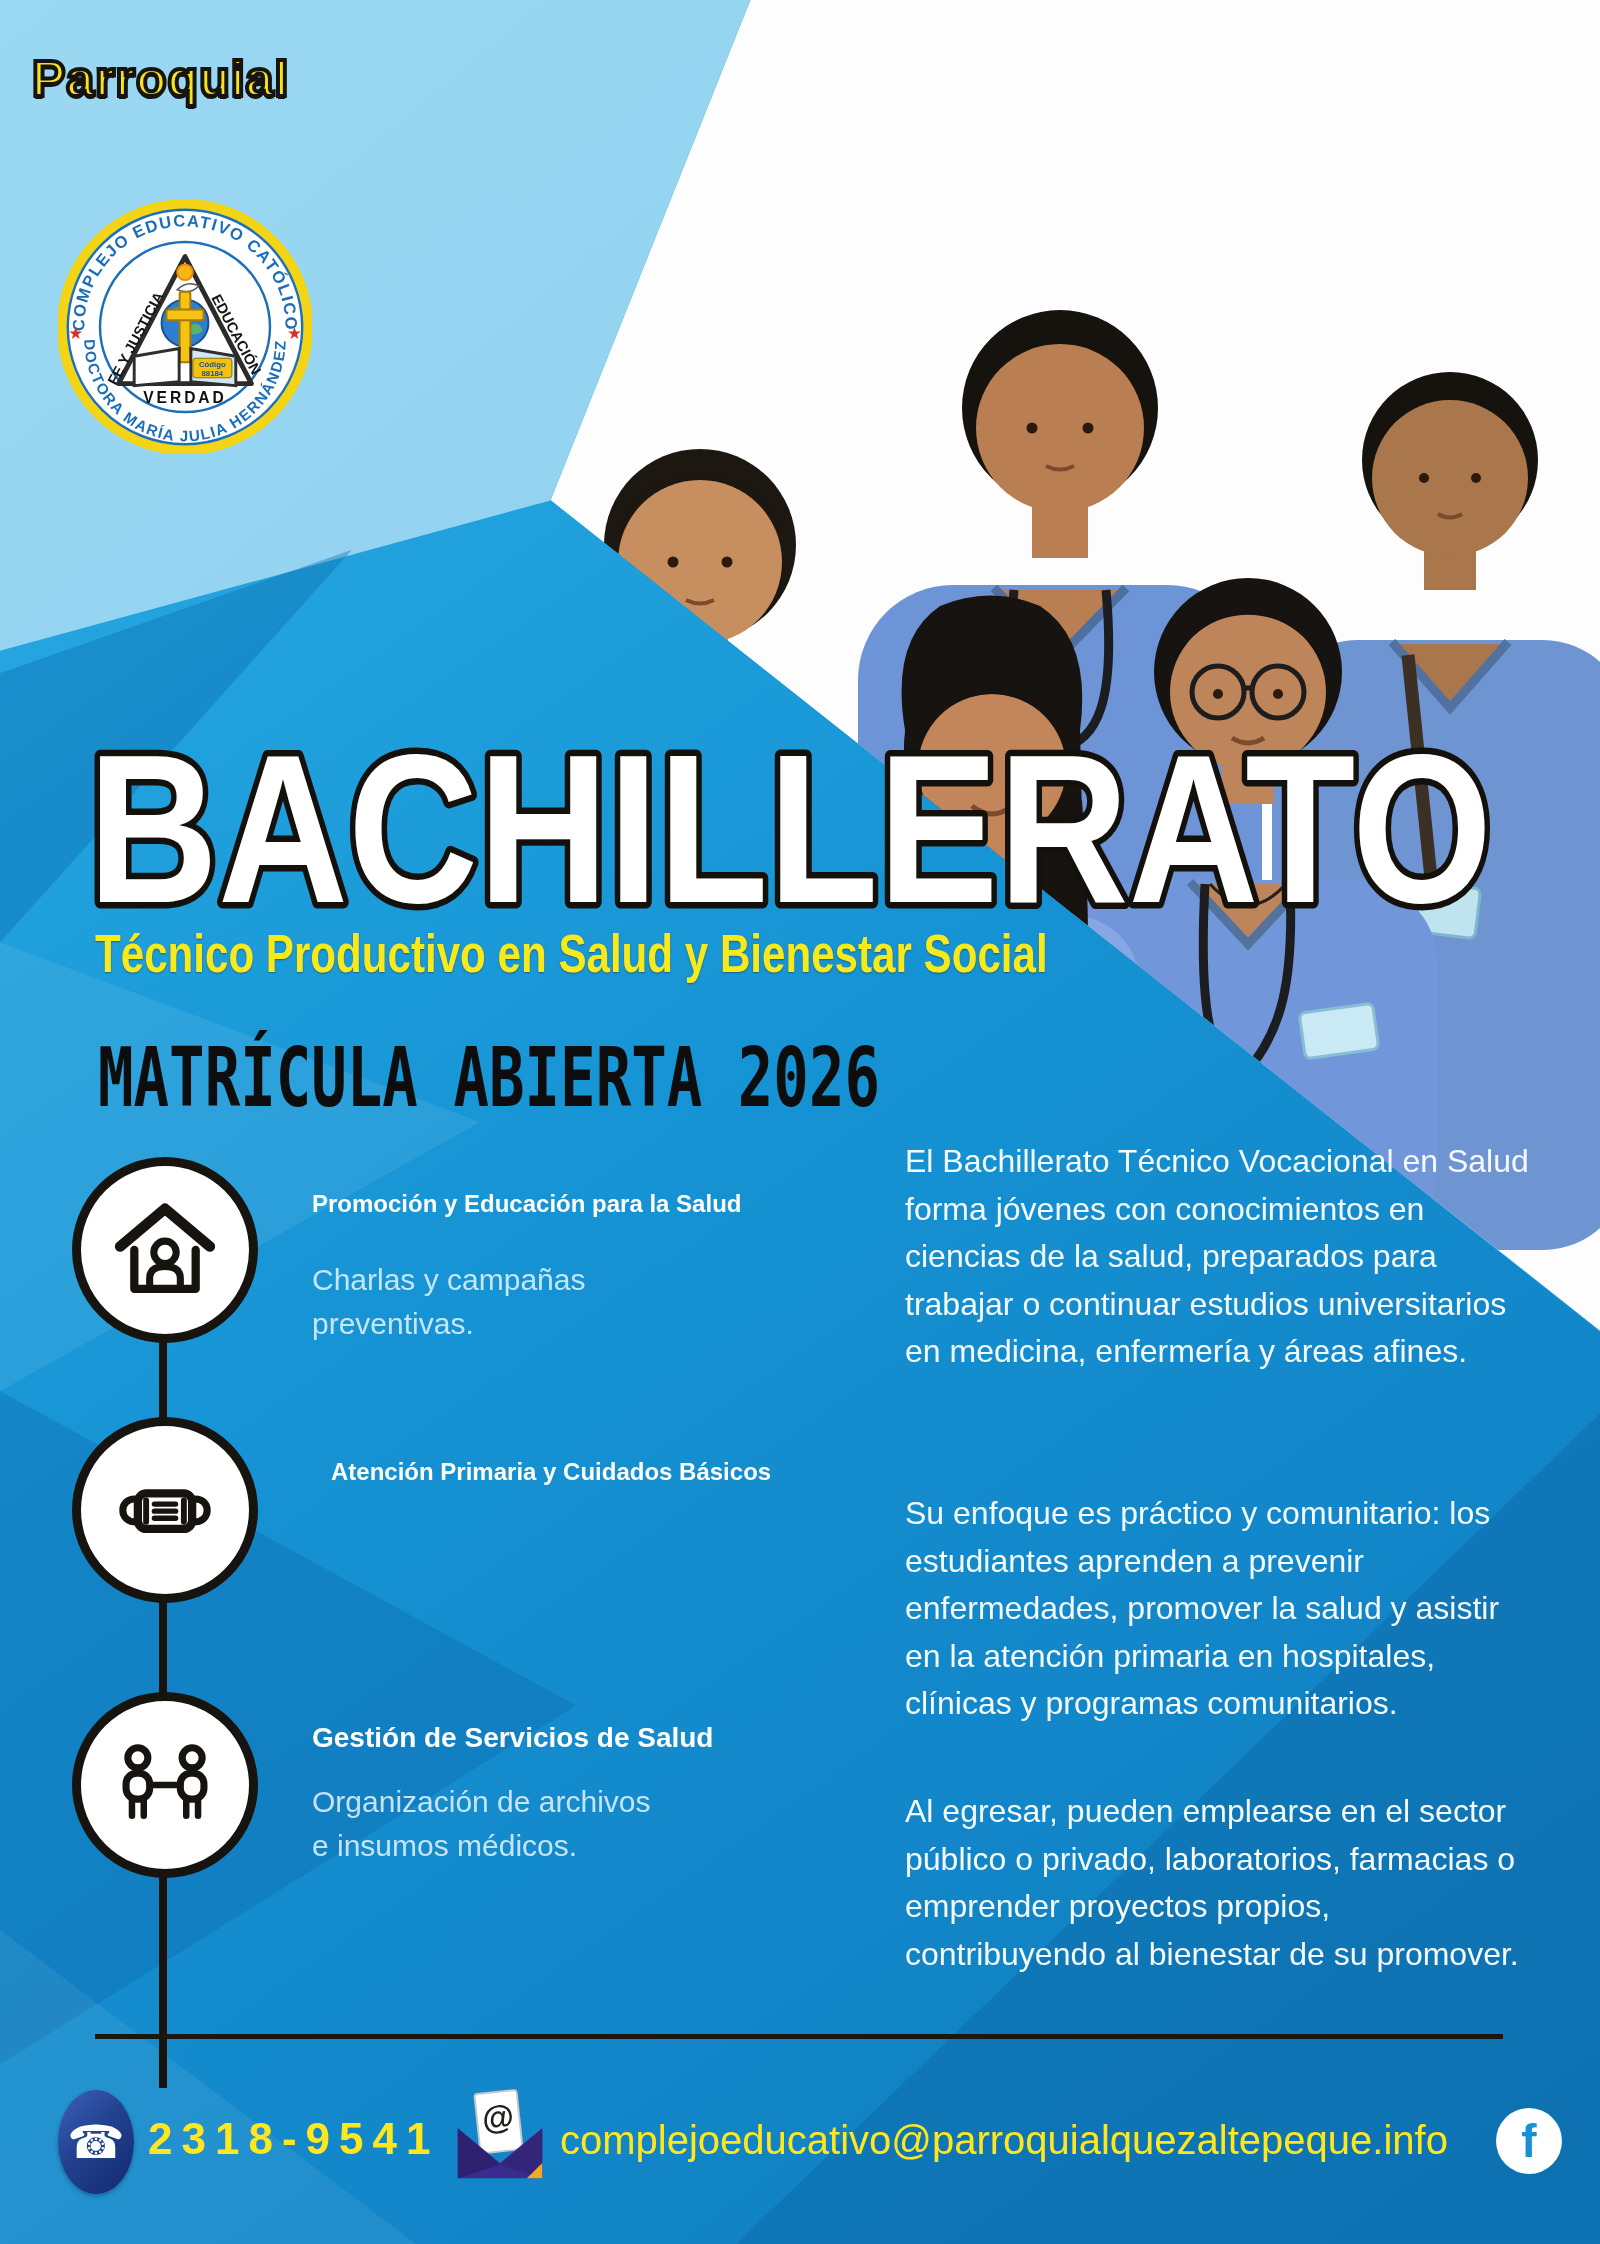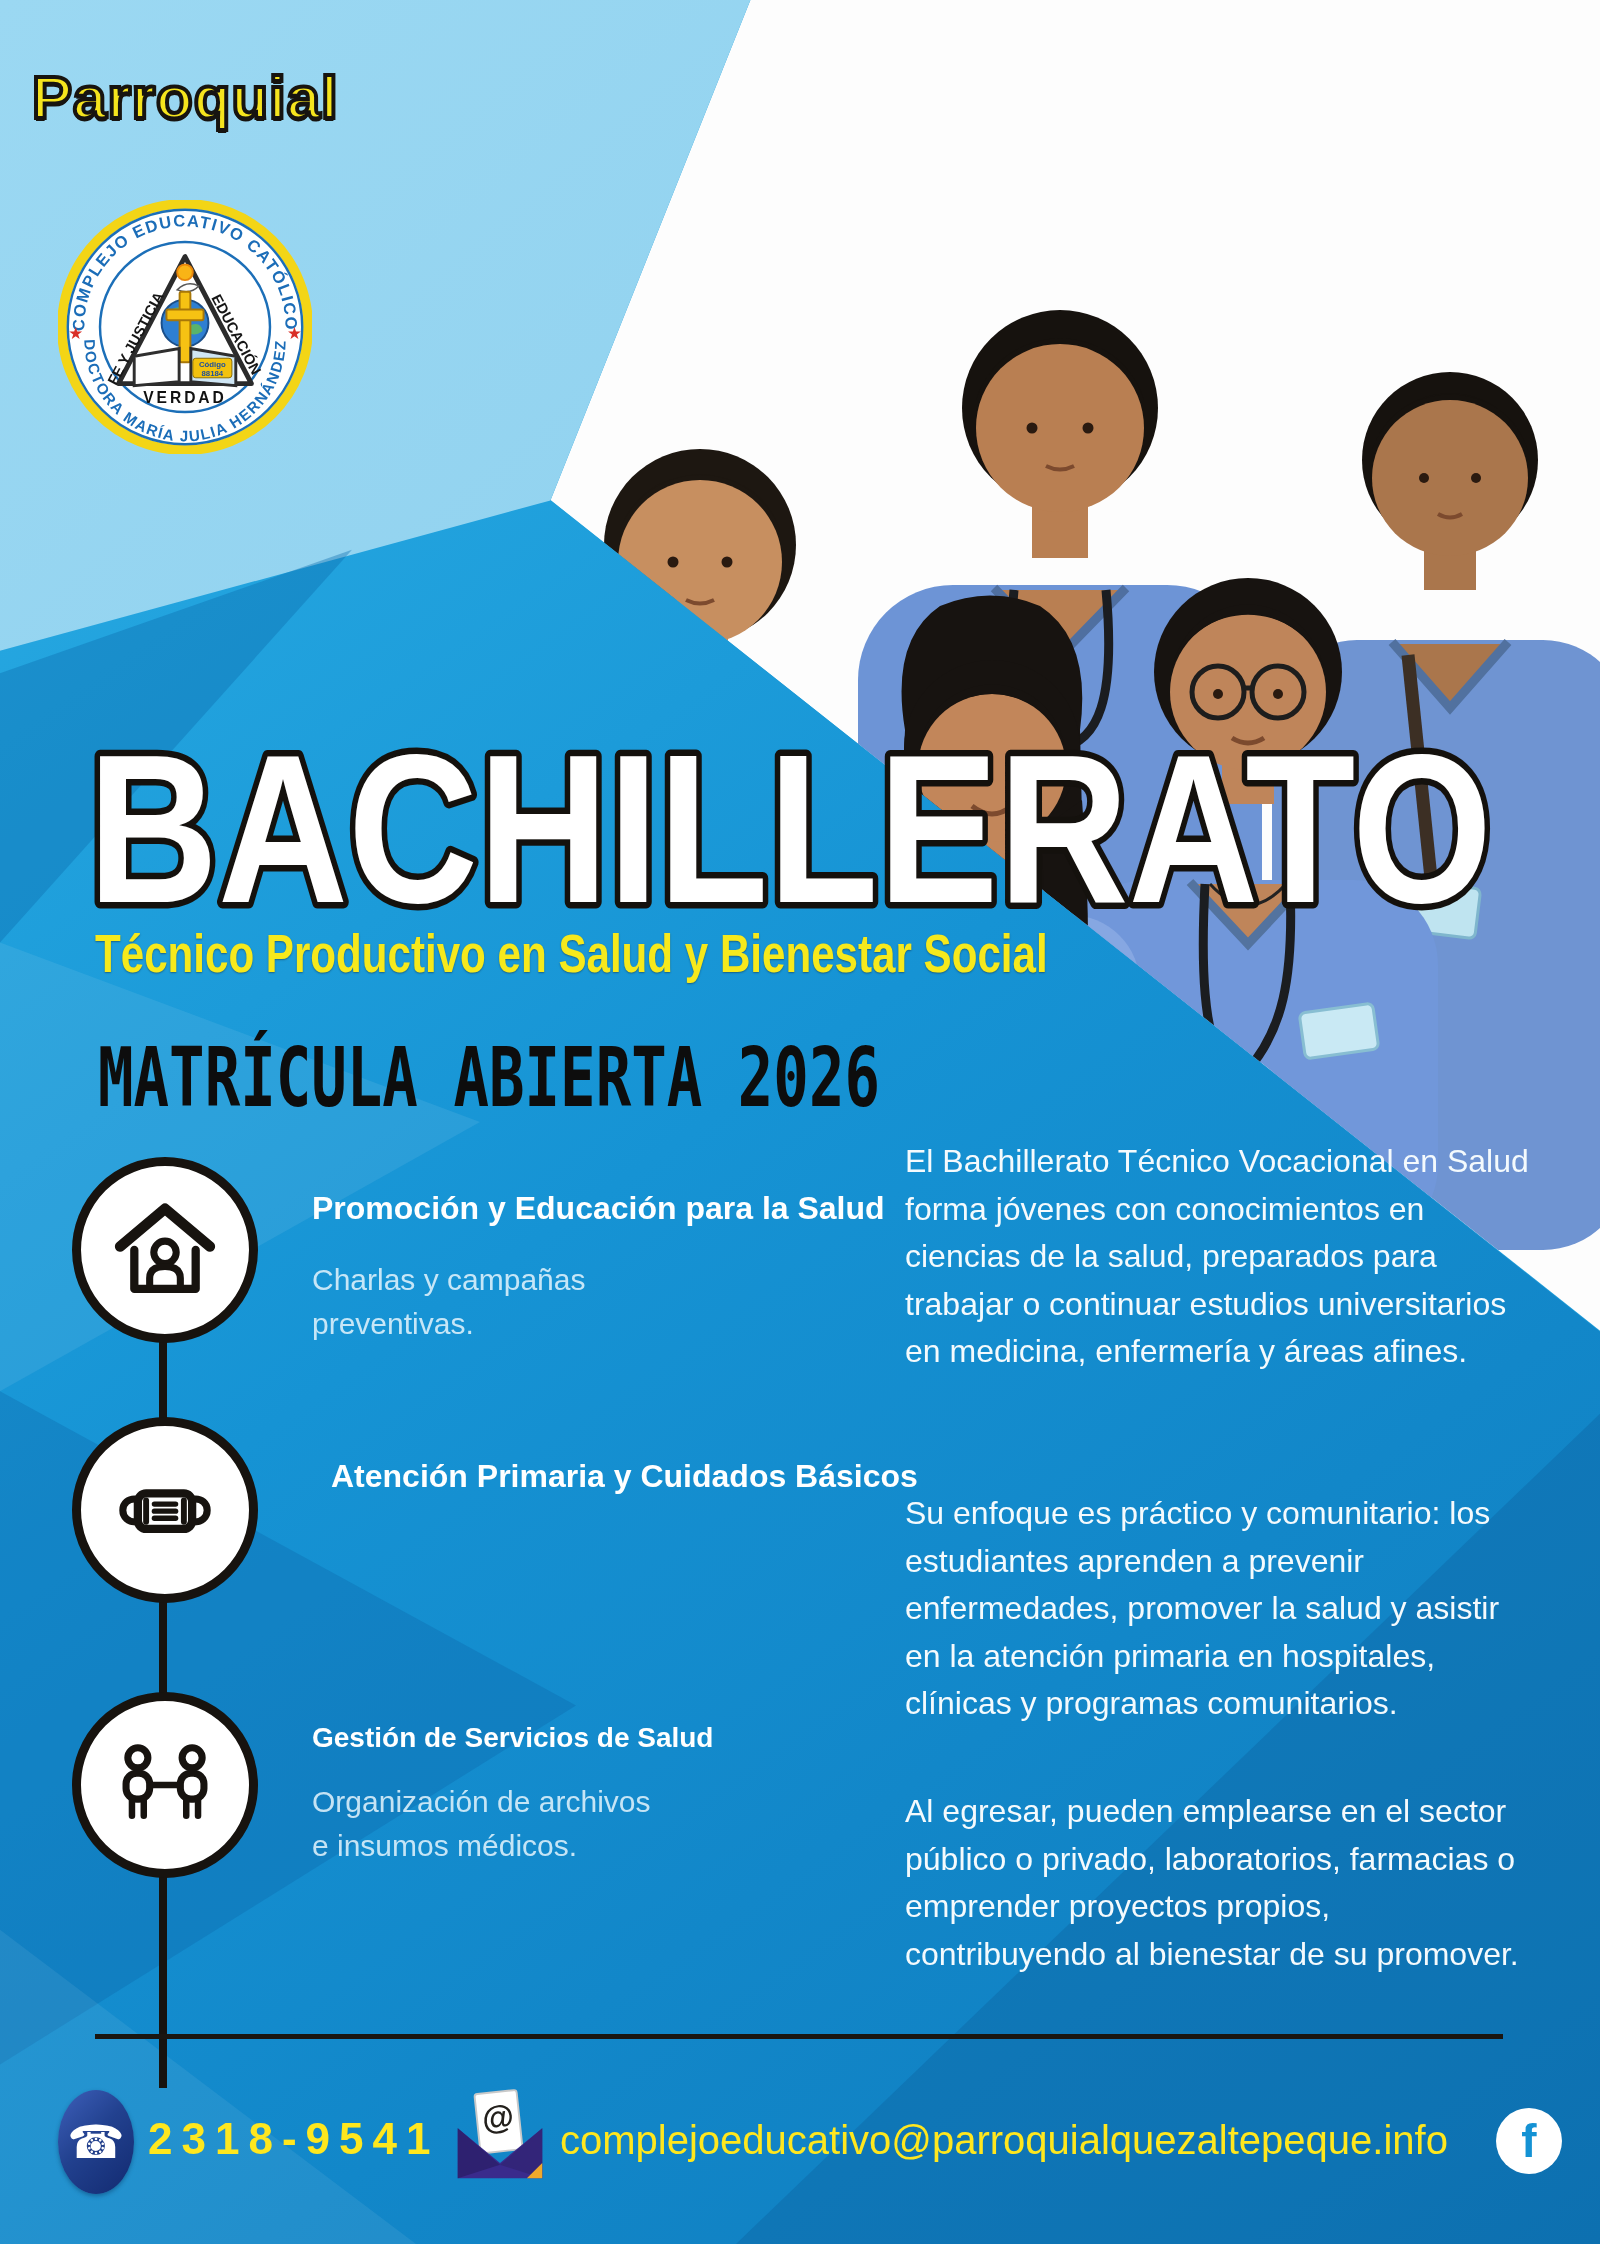--- a/index.html
+++ b/index.html
@@ -14,21 +14,21 @@
   .sky-triangle{clip-path:polygon(0 0, 46.9% 0, 34.4% 22.3%, 0 29%);
     background:linear-gradient(140deg,#9bd8f2,#7ec7ea);}
   .wedge1{clip-path:polygon(0 30%, 22% 24.5%, 0 42%);background:rgba(13,110,175,.40);}
   .wedge2{clip-path:polygon(0 42%, 30% 50%, 0 62%);background:rgba(255,255,255,.08);}
   .wedge3{clip-path:polygon(0 62%, 36% 76%, 0 92%);background:rgba(10,95,160,.28);}
   .wedge4{clip-path:polygon(100% 63%, 100% 100%, 46% 100%);background:rgba(9,73,130,.22);}
   .wedge5{clip-path:polygon(0 86%, 26% 100%, 0 100%);background:rgba(255,255,255,.07);}
 
   .students{position:absolute;left:0;top:0;}
 
-  .brand-logo{position:absolute;left:32px;top:63px;font-size:60px;font-weight:900;
+  .brand-logo{position:absolute;left:32px;top:50px;font-size:50px;font-weight:900;
     letter-spacing:1px;color:#f5e41d;-webkit-text-stroke:4px #171410;
     text-shadow:0 3px 0 #171410;}
 
   .emblem{position:absolute;left:58px;top:200px;}
 
   .headline-svg{position:absolute;left:84px;top:700px;}
   .headline-svg text{font-family:"Liberation Sans",sans-serif;font-weight:700;
     fill:#ffffff;stroke:#14110d;stroke-width:13px;paint-order:stroke;
     stroke-linejoin:round;font-size:212px;}
 
@@ -40,21 +40,21 @@
   .enrollment span{display:inline-block;transform:scaleX(.72);transform-origin:left;
     font-family:"DejaVu Sans Mono",monospace;font-weight:700;font-size:82px;color:#0d0d0d;}
 
   .timeline{position:absolute;left:159px;top:1250px;width:8px;height:838px;background:#17130f;}
   .fcircle{position:absolute;width:168px;height:168px;border-radius:50%;
     background:#ffffff;border:9px solid #17130f;display:flex;align-items:center;justify-content:center;}
   .fcircle svg{width:118px;height:118px;}
   .c1{left:72px;top:1157px;} .c2{left:72px;top:1417px;} .c3{left:72px;top:1692px;}
   .ficon{stroke:#17130f;fill:none;stroke-linecap:round;stroke-linejoin:round;}
 
-  .ftitle{position:absolute;left:312px;color:#ffffff;font-weight:700;font-size:32px;white-space:nowrap;}
+  .ftitle{position:absolute;left:312px;color:#ffffff;font-weight:700;font-size:24px;white-space:nowrap;}
   .fdesc{position:absolute;left:312px;color:rgba(229,245,253,.85);font-size:30px;
     line-height:44px;white-space:pre-line;}
   .t1{top:1190px;} .d1{top:1240px;margin-top:18px;}
   .t2{top:1458px;margin-left:19px;} .d2{top:1506px;}
   .t3{top:1722px;font-size:28px;} .d3{top:1780px;}
 
   .para{position:absolute;left:905px;width:635px;color:#f4fafd;font-size:32px;line-height:47.5px;}
   .p1{top:1138px;} .p2{top:1490px;} .p3{top:1788px;}
 
   .footer-divider{position:absolute;left:95px;top:2034px;width:1408px;height:5px;background:#1a1611;}

